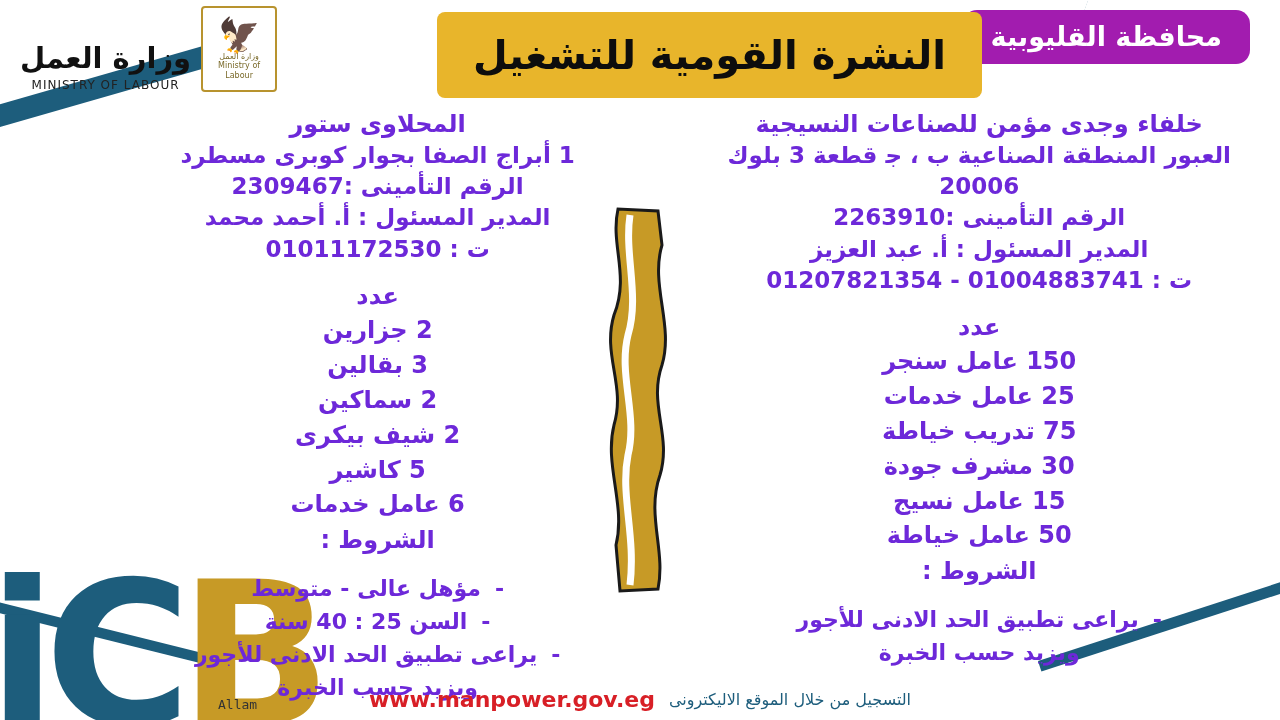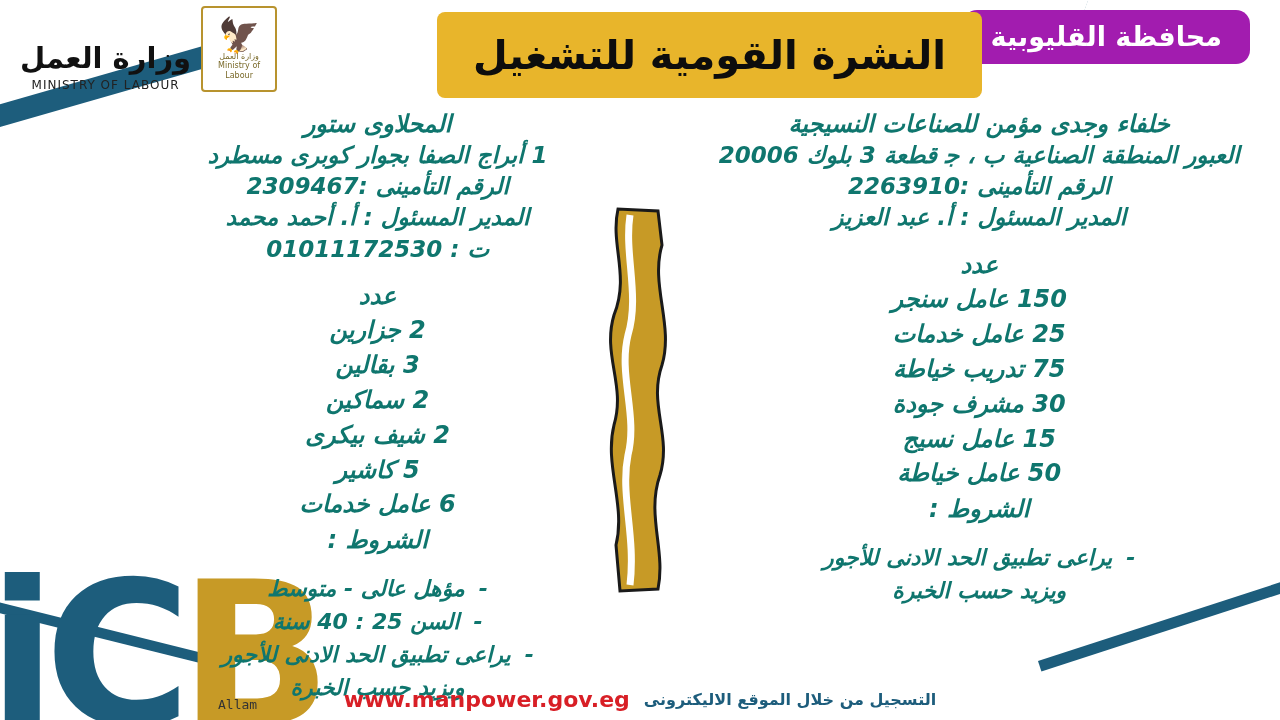--- a/index.html
+++ b/index.html
@@ -198,22 +198,21 @@
     z-index: 4;
     display: flex;
     flex-direction: row;
     direction: rtl;
   }
   .col {
     width: 47%;
     padding: 0 24px;
     box-sizing: border-box;
     text-align: center;
-    color: #0f766e;
-    font-style: italic;
+    color: #6d28d9;
   }
   .col.right-col { text-align: center; }
   .company-name {
     font-size: 24px;
     font-weight: bold;
     line-height: 1.35;
   }
   .company-line {
     font-size: 23px;
     font-weight: bold;
@@ -265,21 +264,21 @@
     z-index: 6;
     display: flex;
     flex-direction: row;
     justify-content: center;
     align-items: center;
     gap: 14px;
     direction: rtl;
   }
   .footer-note {
     font-size: 16px;
-    font-weight: bold;
+    font-weight: normal;
     color: #1d5d7c;
   }
   .footer-url {
     font-family: "DejaVu Sans", sans-serif;
     font-size: 22px;
     font-weight: bold;
     color: #d81f26;
     direction: ltr;
   }
 </style>
@@ -320,20 +319,21 @@
   <path d="M30 10 C 24 50, 40 90, 28 130 C 18 170, 38 210, 28 250 C 20 290, 36 330, 30 380" fill="none" stroke="#ffffff" stroke-width="7"></path>
 </svg>
 
 <div class="content">
 
   <div class="col right-col">
     <div class="company-name">خلفاء وجدى مؤمن للصناعات النسيجية</div>
     <div class="company-line">العبور المنطقة الصناعية ب ، ج‍ قطعة 3 بلوك 20006</div>
     <div class="company-line">الرقم التأمينى :2263910</div>
     <div class="company-line">المدير المسئول : أ. عبد العزيز</div>
+    <div class="company-line">ت : 01004883741 - 01207821354</div>
 
     <div class="jobs">
       <div class="head">عدد</div>
       <div>150 عامل سنجر</div>
       <div>25 عامل خدمات</div>
       <div>75 تدريب خياطة</div>
       <div>30 مشرف جودة</div>
       <div>15 عامل نسيج</div>
       <div>50 عامل خياطة</div>
     </div>

